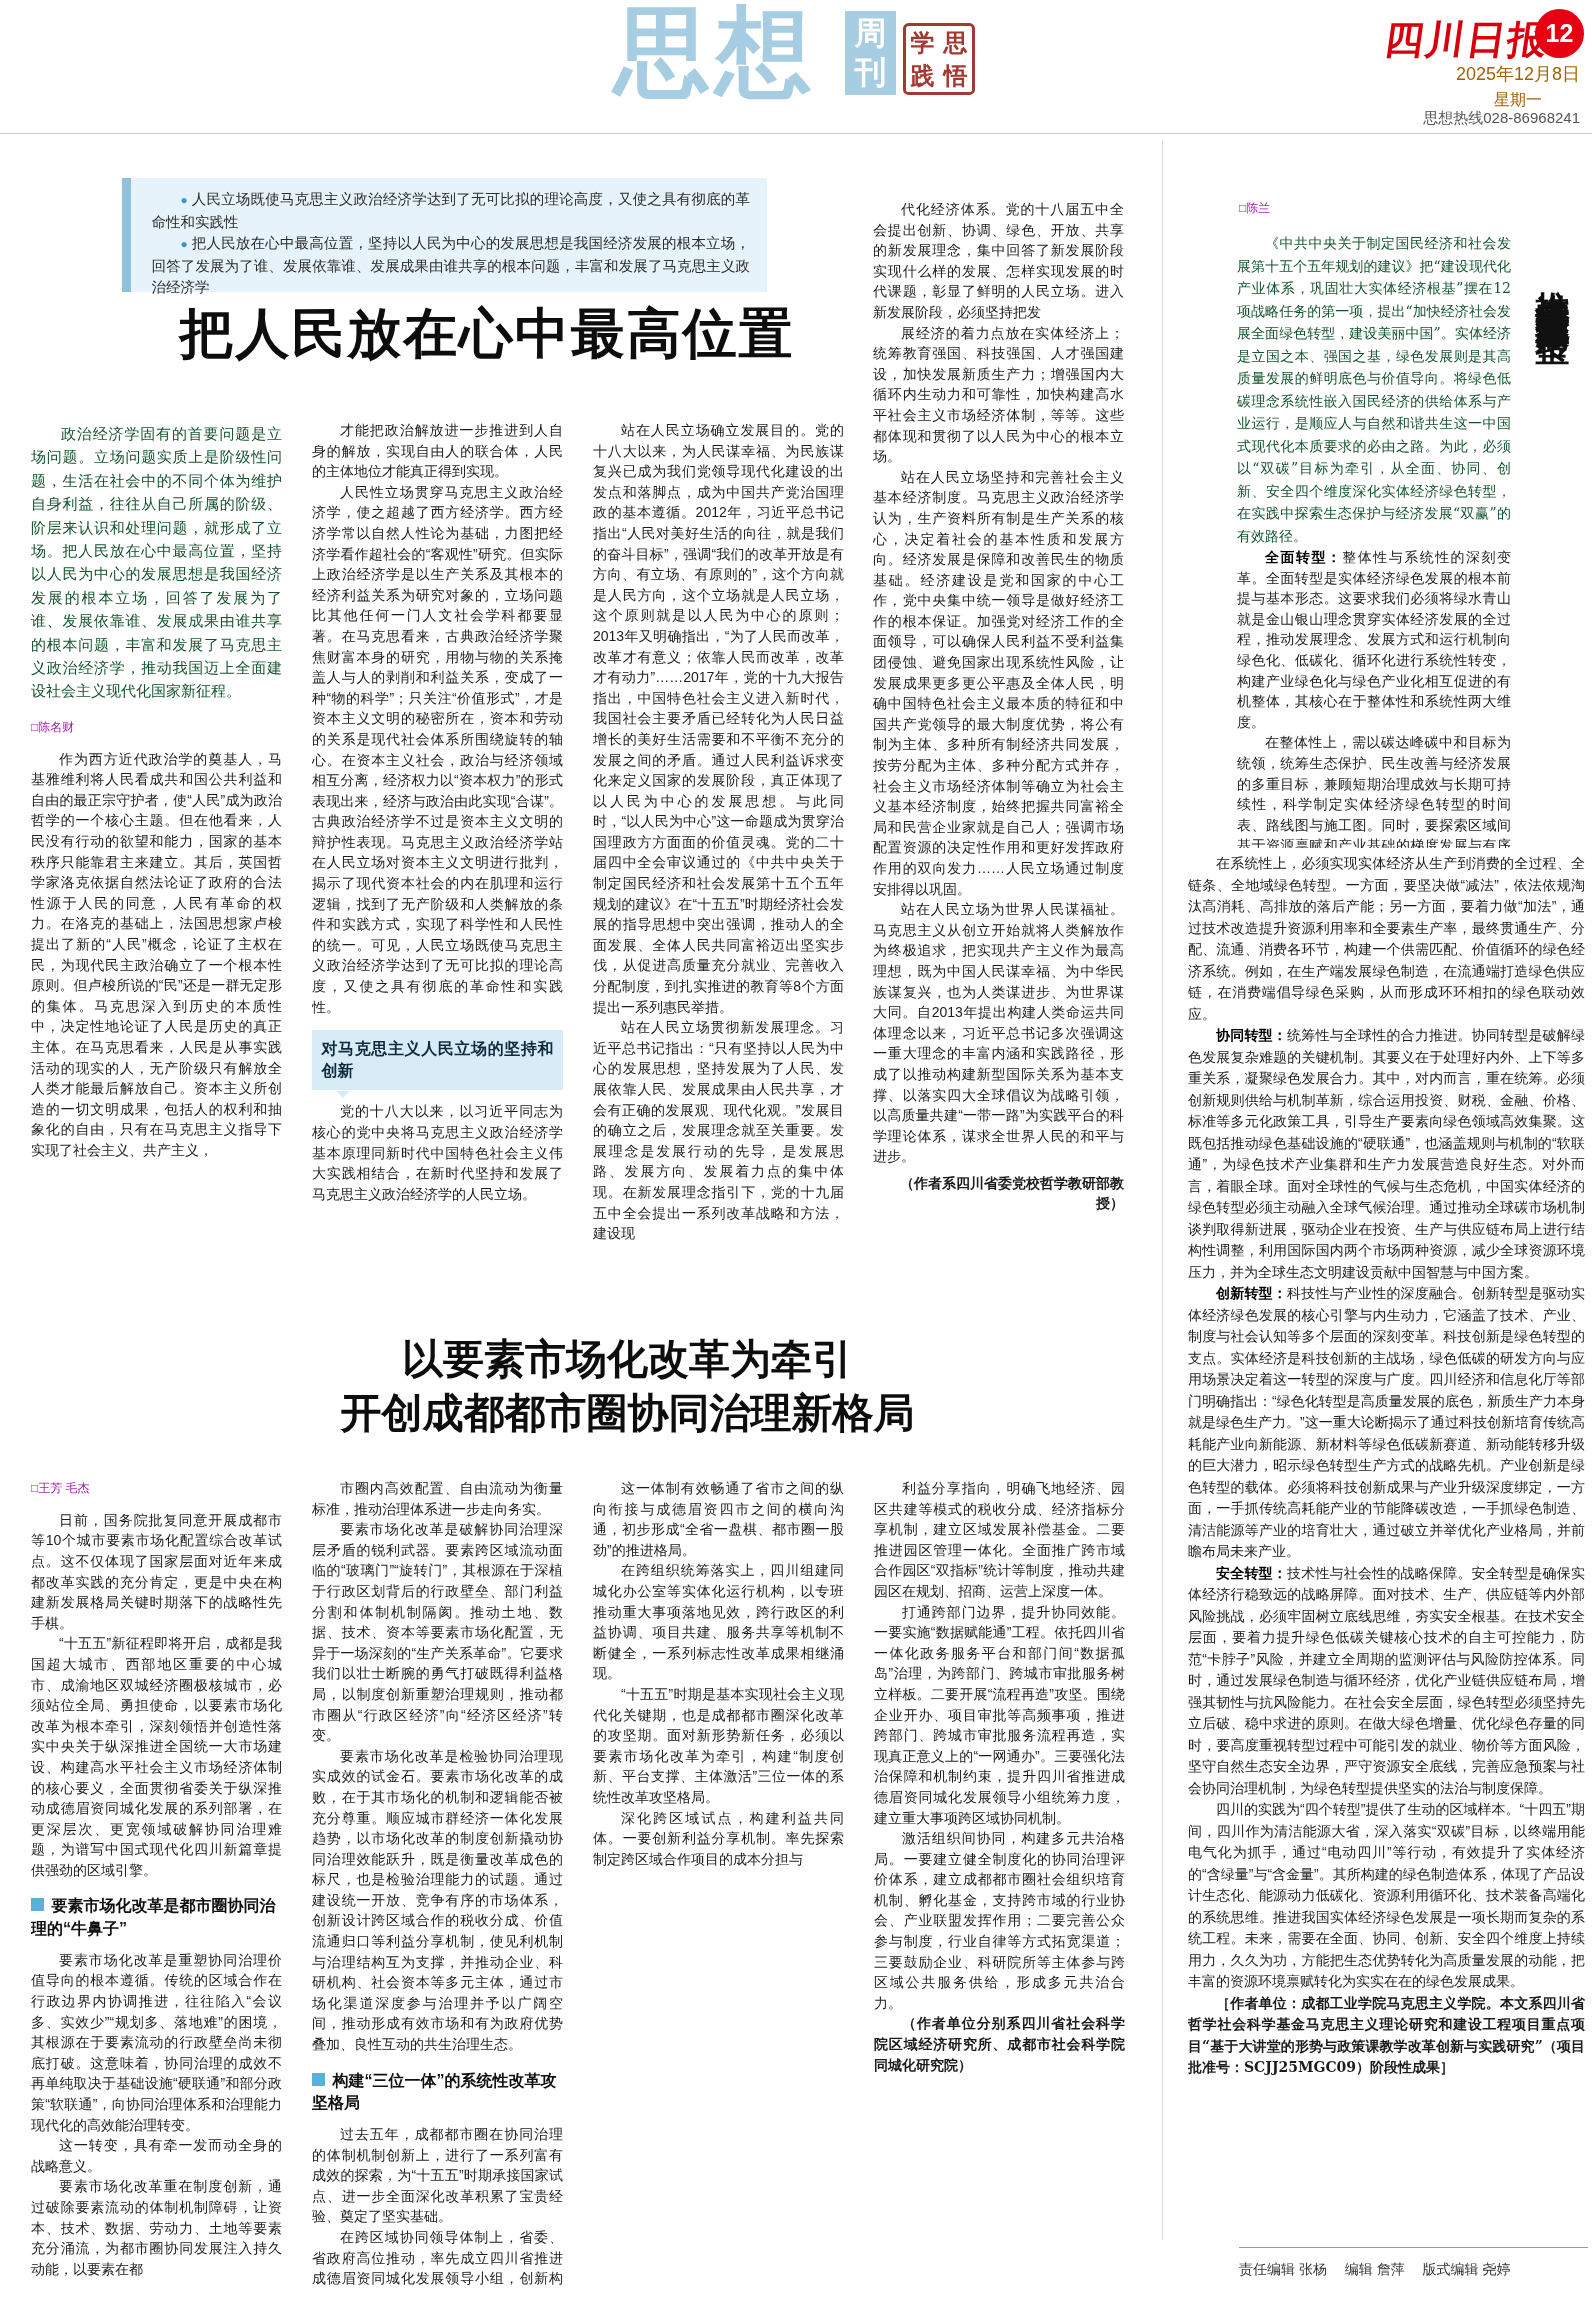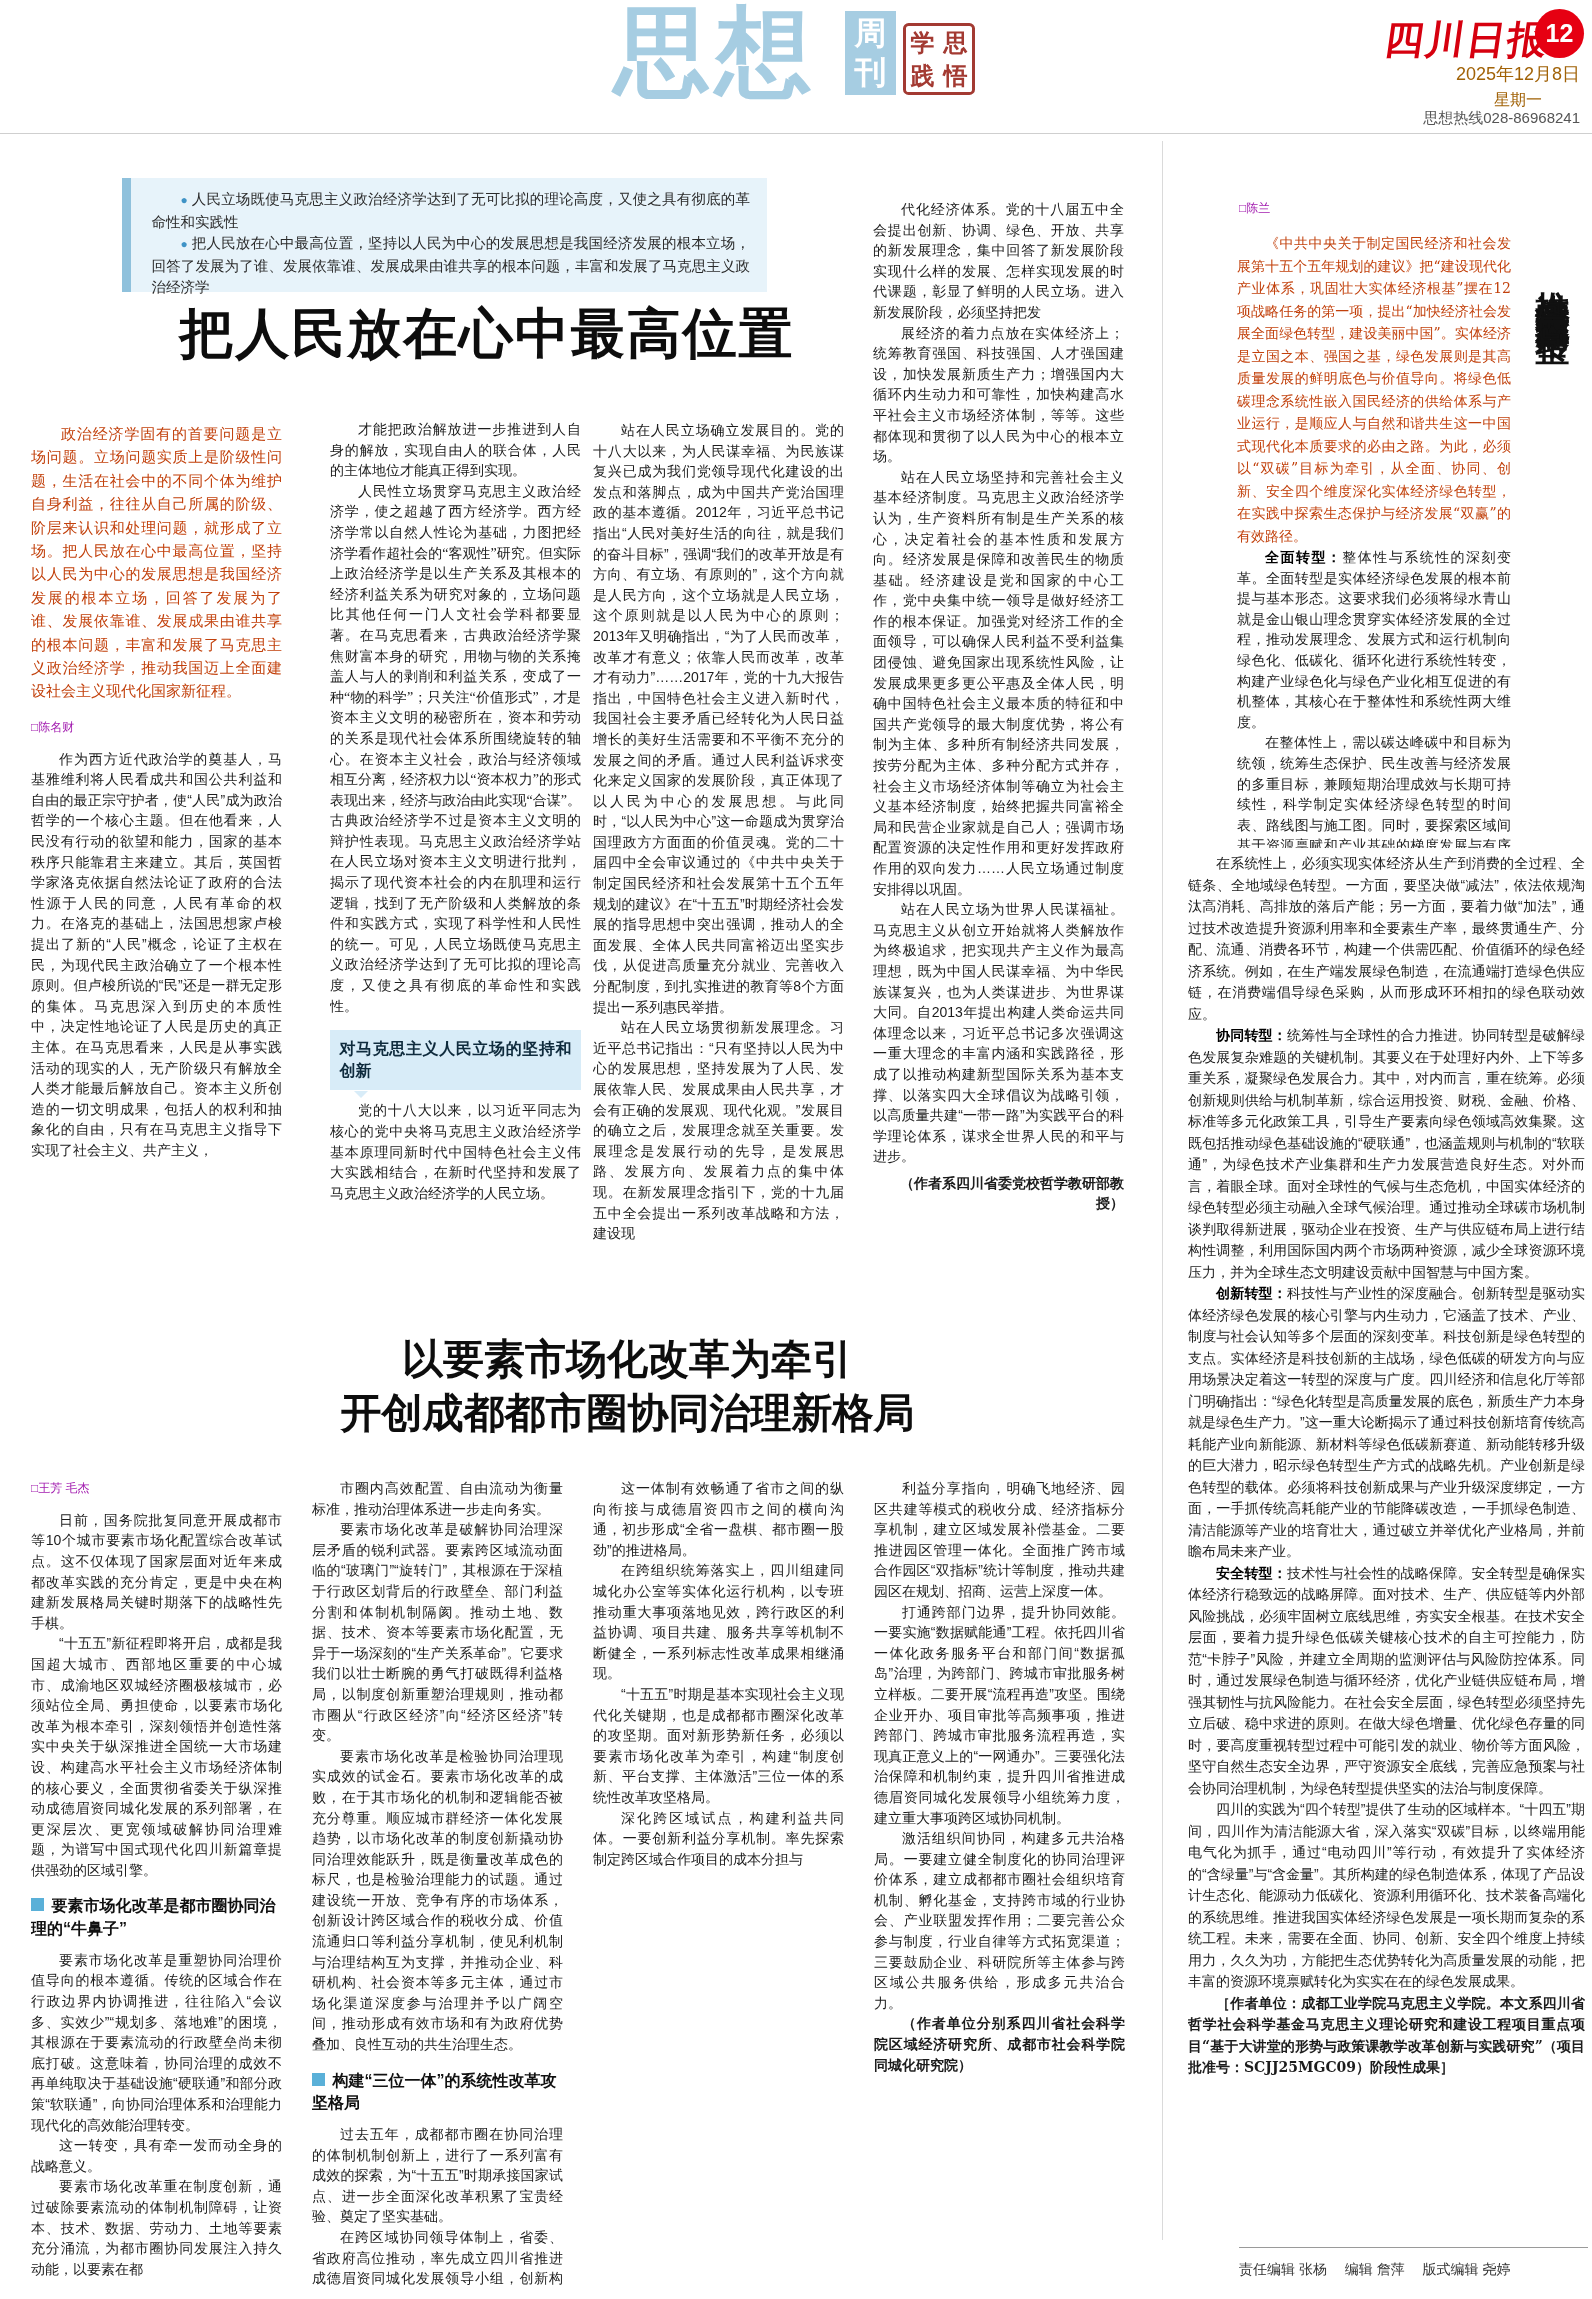--- a/index.html
+++ b/index.html
@@ -21,21 +21,21 @@
                background:#e60012;color:#fff;font-size:25px;font-weight:bold;text-align:center;line-height:49px;}
   .header-date{position:absolute;right:58px;top:62px;text-align:center;color:#a16207;}
   .header-date .d1{font-size:18px;}
   .header-date .d2{font-size:16px;margin-top:3.7px;}
   .hotline{position:absolute;right:58px;top:109px;font-size:15px;color:#555;}
   .header-rule{position:absolute;left:0;top:133px;width:1593px;border-top:0.9px solid #cfcfcf;}
   
   .col{position:absolute;overflow:hidden;font-size:14px;line-height:20.6px;text-align:justify;}
   .para{text-indent:2em;margin:0 0 0 0;}
   .para b{font-weight:bold;color:#000;}
-  .kai{font-family:"DejaVu Serif",serif;font-size:15px;line-height:23.4px;color:#c2410c;}
+  .kai{font-family:"DejaVu Serif",serif;font-size:15px;line-height:23.4px;color:#14532d;}
   .byline{font-size:12px;color:#a21caf;margin:13px 0 11.2px 0;}
   .subhead-tag{background:#d8ecf8;color:#0f2b3d;font-weight:bold;font-size:16px;line-height:22.5px;
                padding:7.5px 9.4px;margin:13px 0 11.2px 0;position:relative;}
   .subhead-tag:after{content:"";position:absolute;left:24px;bottom:-7.5px;border:7.5px solid transparent;
                border-top-color:#d8ecf8;border-bottom:none;}
   .subhead-sq{font-weight:bold;font-size:16px;line-height:22.5px;color:#101010;margin:15px 0 9.4px 0;text-align:left;}
   .subhead-sq:before{content:"";display:inline-block;width:13px;height:13px;background:#5ab0d8;margin-right:7.5px;}
   .attr{font-weight:bold;text-align:right;text-indent:0;margin-top:5.6px;}
   .note{font-weight:bold;font-family:"DejaVu Serif",serif;}
   
@@ -90,21 +90,21 @@
   <div class="headline1">把人民放在心中最高位置</div>
 
   <div class="col" style="left:31px;top:423px;width:251px;height:893px;">
     <p class="para kai">政治经济学固有的首要问题是立场问题。立场问题实质上是阶级性问题，生活在社会中的不同个体为维护自身利益，往往从自己所属的阶级、阶层来认识和处理问题，就形成了立场。把人民放在心中最高位置，坚持以人民为中心的发展思想是我国经济发展的根本立场，回答了发展为了谁、发展依靠谁、发展成果由谁共享的根本问题，丰富和发展了马克思主义政治经济学，推动我国迈上全面建设社会主义现代化国家新征程。</p>
     <div class="byline">□陈名财</div>
     <div>
         <p class="para">作为西方近代政治学的奠基人，马基雅维利将人民看成共和国公共利益和自由的最正宗守护者，使“人民”成为政治哲学的一个核心主题。但在他看来，人民没有行动的欲望和能力，国家的基本秩序只能靠君主来建立。其后，英国哲学家洛克依据自然法论证了政府的合法性源于人民的同意，人民有革命的权力。在洛克的基础上，法国思想家卢梭提出了新的“人民”概念，论证了主权在民，为现代民主政治确立了一个根本性原则。但卢梭所说的“民”还是一群无定形的集体。马克思深入到历史的本质性中，决定性地论证了人民是历史的真正主体。在马克思看来，人民是从事实践活动的现实的人，无产阶级只有解放全人类才能最后解放自己。资本主义所创造的一切文明成果，包括人的权利和抽象化的自由，只有在马克思主义指导下实现了社会主义、共产主义，</p>
       </div>
   </div>
 
-  <div class="col" style="left:330px;top:420px;width:251px;height:897px;font-family:Liberation Serif, serif;">
+  <div class="col" style="left:312px;top:420px;width:251px;height:897px;">
     <div>
         <p class="para">才能把政治解放进一步推进到人自身的解放，实现自由人的联合体，人民的主体地位才能真正得到实现。</p>
         <p class="para">人民性立场贯穿马克思主义政治经济学，使之超越了西方经济学。西方经济学常以自然人性论为基础，力图把经济学看作超社会的“客观性”研究。但实际上政治经济学是以生产关系及其根本的经济利益关系为研究对象的，立场问题比其他任何一门人文社会学科都要显著。在马克思看来，古典政治经济学聚焦财富本身的研究，用物与物的关系掩盖人与人的剥削和利益关系，变成了一种“物的科学”；只关注“价值形式”，才是资本主义文明的秘密所在，资本和劳动的关系是现代社会体系所围绕旋转的轴心。在资本主义社会，政治与经济领域相互分离，经济权力以“资本权力”的形式表现出来，经济与政治由此实现“合谋”。古典政治经济学不过是资本主义文明的辩护性表现。马克思主义政治经济学站在人民立场对资本主义文明进行批判，揭示了现代资本社会的内在肌理和运行逻辑，找到了无产阶级和人类解放的条件和实践方式，实现了科学性和人民性的统一。可见，人民立场既使马克思主义政治经济学达到了无可比拟的理论高度，又使之具有彻底的革命性和实践性。</p>
       </div>
     <div class="subhead-tag">对马克思主义人民立场的坚持和创新</div>
     <div>
         <p class="para">党的十八大以来，以习近平同志为核心的党中央将马克思主义政治经济学基本原理同新时代中国特色社会主义伟大实践相结合，在新时代坚持和发展了马克思主义政治经济学的人民立场。</p>
       </div>
   </div>
 

